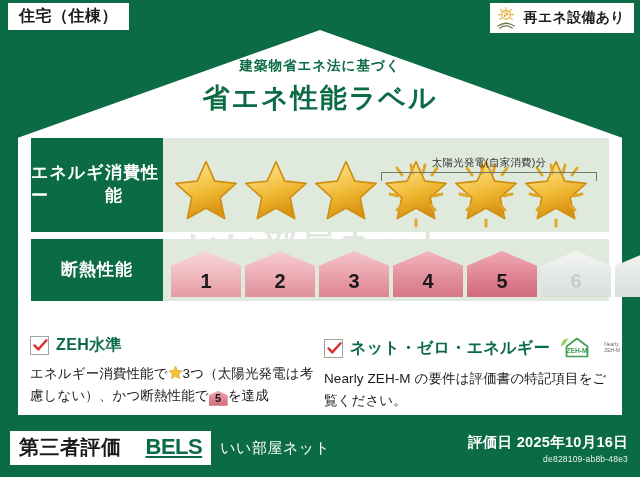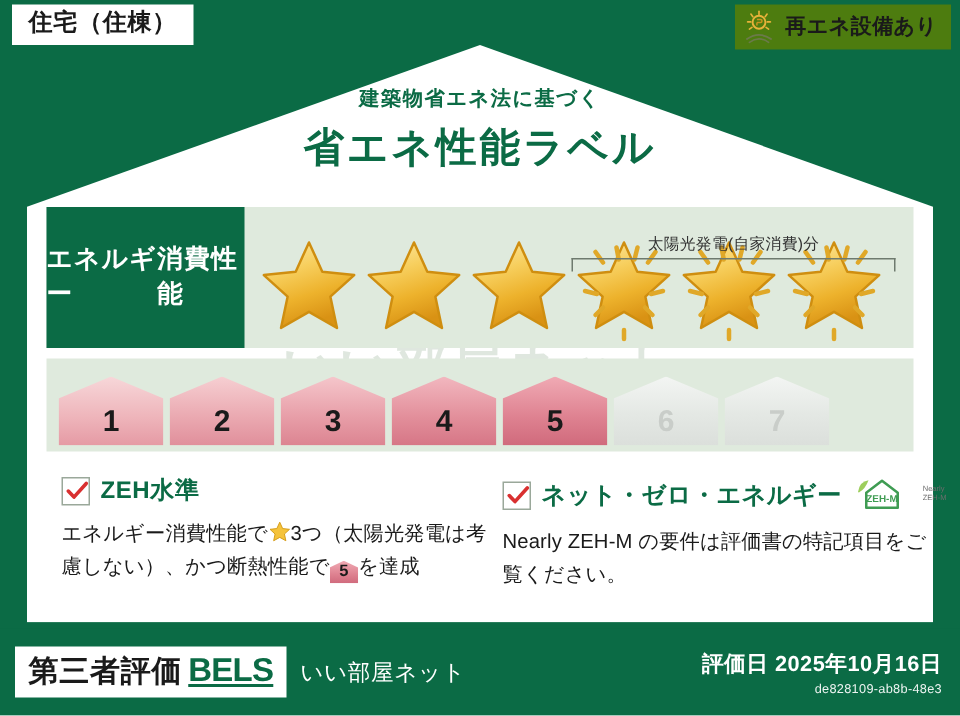--- a/index.html
+++ b/index.html
@@ -34,21 +34,21 @@
     font-size: 16px; font-weight: bold;
     color: #1a1a1a;
     letter-spacing: 0.5px;
     line-height: 1.15;
     z-index: 6;
   }
 
   
   .chip-top-right {
     position: absolute; right: 6px; top: 3px;
-    background: #4d7c0f;
+    background: #ffffff;
     padding: 3px 9px 3px 6px;
     display: flex; align-items: center; gap: 2px;
     z-index: 6;
   }
   .chip-top-right .txt {
     font-size: 14px; font-weight: bold; color: #1a1a1a;
     letter-spacing: 0.3px;
   }
   .solar-icon { width: 26px; height: 24px; display: block; }
 
@@ -155,22 +155,22 @@
   .grade.off { color: #c9cdc9; background: linear-gradient(180deg,#f3f5f3 0%, #e4e8e4 55%, #dbdfdb 100%); }
 
   .g1 { background: linear-gradient(180deg,#f7d7d9 0%, #eeb4ba 60%, #e59aa4 100%); }
   .g2 { background: linear-gradient(180deg,#f6cfd2 0%, #eaa8b0 60%, #e08f9b 100%); }
   .g3 { background: linear-gradient(180deg,#f5c6cb 0%, #e79da7 60%, #dc8491 100%); }
   .g4 { background: linear-gradient(180deg,#f2b7bf 0%, #e28e9a 60%, #d67686 100%); }
   .g5 { background: linear-gradient(180deg,#f0aab4 0%, #de8190 60%, #d06a7c 100%); }
 
   
   .info-cols {
-    position: absolute; left: 30px; top: 317px;
-    width: 582px; display: flex; gap: 6px; z-index: 5; margin-left: 11px;
+    position: absolute; left: 30px; top: 335px;
+    width: 582px; display: flex; gap: 6px; z-index: 5;
   }
   .info-col { flex: 1 1 0; min-width: 0; }
   .info-head {
     display: flex; align-items: center; gap: 7px; margin-bottom: 7px;
   }
   .checkbox {
     width: 19px; height: 19px; flex: 0 0 19px;
     border: 1.6px solid #9aa89a; background: #ffffff;
     position: relative;
   }
@@ -198,21 +198,21 @@
 
   
   .bottom-bar {
     position: absolute; left: 0; right: 0; bottom: 0; height: 58px;
     background: #0b6b45; z-index: 6;
     display: flex; align-items: center;
   }
   .bels-chip {
     margin-left: 10px; background: #ffffff;
     padding: 3px 9px 4px 9px;
-    display: flex; align-items: baseline; gap: 4px;
+    display: flex; align-items: baseline; gap: 24px;
   }
   .bels-jp { font-size: 20px; font-weight: bold; color: #1a1a1a; letter-spacing: 0.5px; }
   .bels-en { font-size: 22px; font-weight: bold; color: #0b6b45; letter-spacing: -0.5px; text-decoration: underline; }
   .bldg-name {
     margin-left: 9px; font-size: 15px; color: #ffffff; letter-spacing: 0.5px;
   }
   .eval-block {
     margin-left: auto; margin-right: 12px; text-align: right; color: #ffffff;
   }
   .eval-date { font-size: 14.5px; font-weight: bold; letter-spacing: 0.3px; }
@@ -379,20 +379,23 @@
                   </linearGradient>
                 </defs>
                 <path d="M32 2.5 L40.6 21.4 L61.2 23.6 L45.8 37.5 L50.1 57.8 L32 47.4 L13.9 57.8 L18.2 37.5 L2.8 23.6 L23.4 21.4 Z" fill="url(#starg5)" stroke="#cf8e10" stroke-width="1.6" stroke-linejoin="round"></path>
               </svg>
             </div>
           </div>
       </div>
     </div>
 
     <div class="perf-row row-insul">
+      <div class="row-label">
+        <span>断熱性能</span>
+      </div>
       <div class="row-content">
         <div class="grades" id="grades-container">
             <div class="grade on g1">1</div>
             <div class="grade on g2">2</div>
             <div class="grade on g3">3</div>
             <div class="grade on g4">4</div>
             <div class="grade on g5">5</div>
             <div class="grade off">6</div>
             <div class="grade off">7</div>
           </div>

